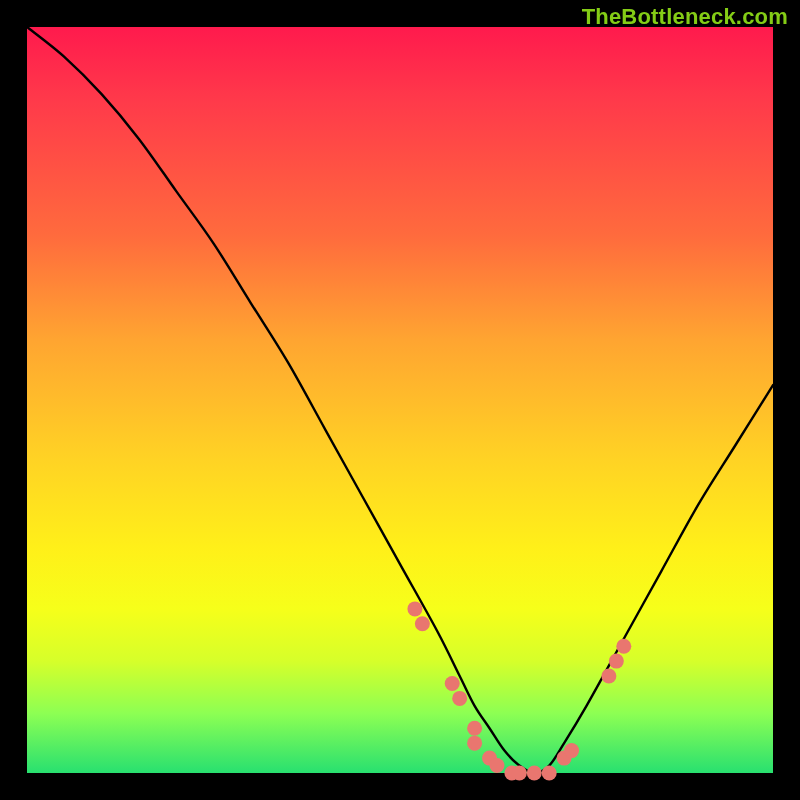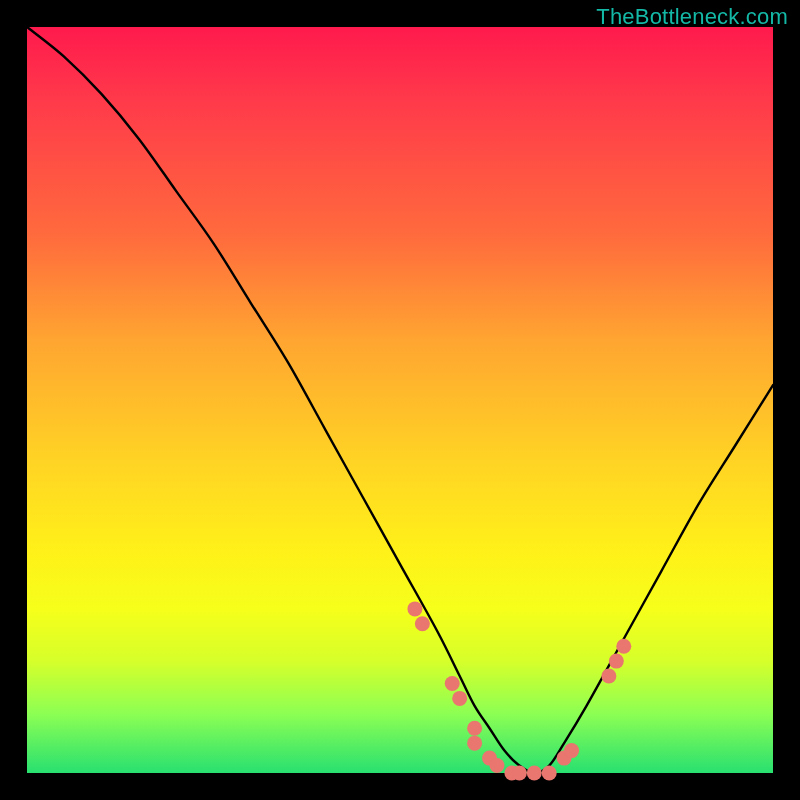--- a/index.html
+++ b/index.html
@@ -37,23 +37,23 @@
       #f6ff1a 78%,
       #d6ff2a 85%,
       #8dff53 92%,
       #28e070 100%
     );
   }
   .watermark {
     position: absolute;
     top: 4px;
     right: 12px;
-    color: #14b8a6;
+    color: #84cc16;
     font-size: 22px;
-    font-weight: 400;
+    font-weight: 700;
     letter-spacing: 0.2px;
     user-select: none;
   }
   svg.curve {
     position: absolute;
     left: 0;
     top: 0;
     width: 746px;
     height: 746px;
     overflow: visible;

